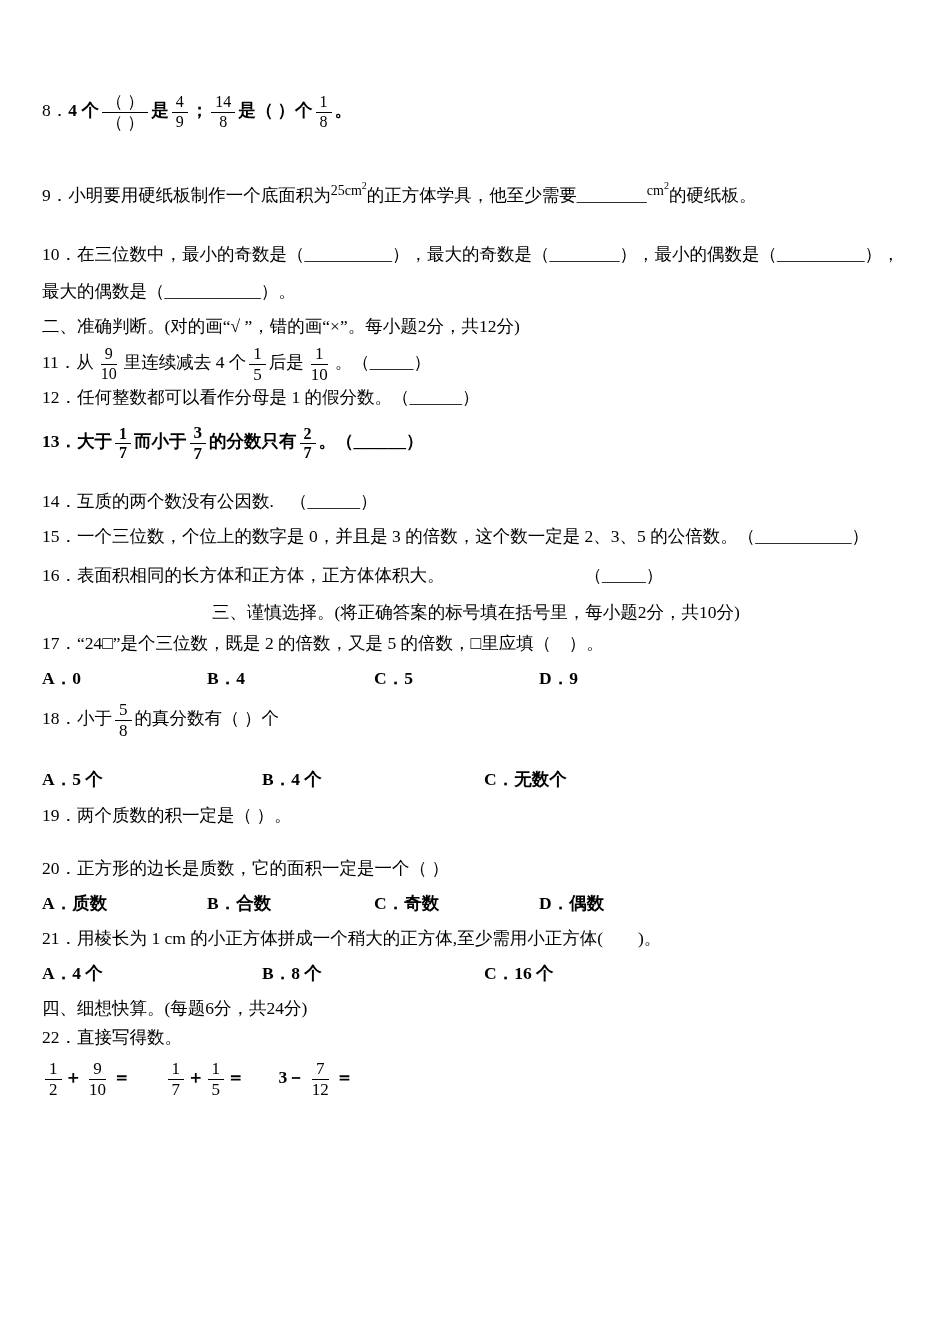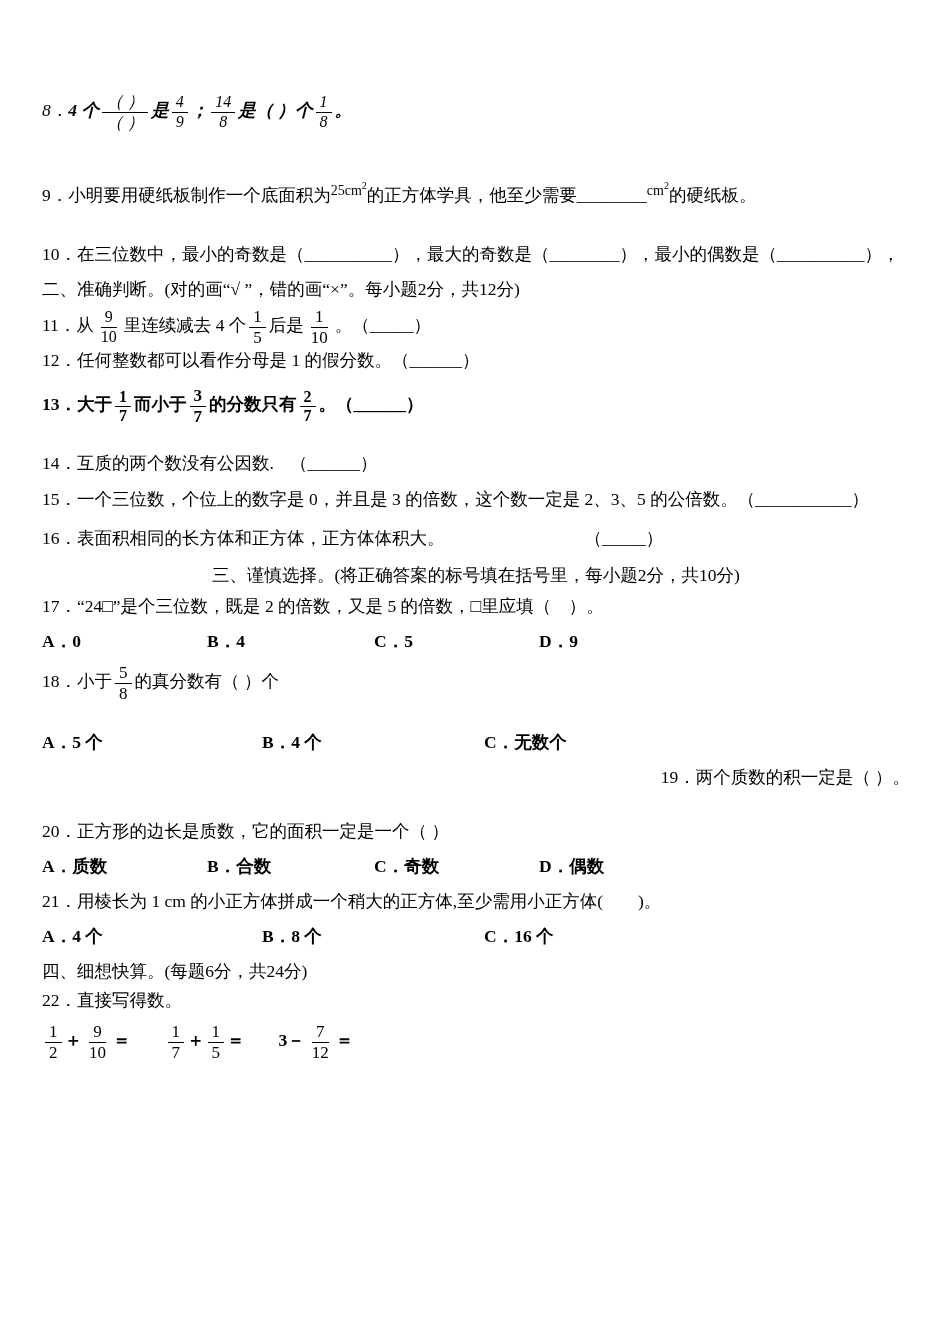--- a/index.html
+++ b/index.html
@@ -30,35 +30,36 @@
   .b { font-weight: bold; }
   .opt { display: inline-block; font-weight: bold; }
   .gap { display: inline-block; }
   .raised { vertical-align: 6px; font-size: 14px; }
   .raised sup { font-size: 10px; vertical-align: super; }
 </style>
 </head>
 <body>
 
 <div id="doc">
-    <div class="line" style="margin-top: 0px; font-style: italic;"><span>8．</span><span class="b">4 个</span><span class="frac big">
+    <div class="line" style="margin-top: 0px;"><span>8．</span><span class="b">4 个</span><span class="frac big">
         <span class="fnum">（      ）</span>
         <span class="fden">（      ）</span>
       </span><span class="b">是</span><span class="frac">
         <span class="fnum">4</span>
         <span class="fden">9</span>
       </span><span class="b">；</span><span class="frac">
         <span class="fnum">14</span>
         <span class="fden">8</span>
       </span><span class="b">是（  ）个</span><span class="frac">
         <span class="fnum">1</span>
         <span class="fden">8</span>
       </span><span class="b">。</span></div>
     <div class="line" style="margin-top: 46px;"><span>9．小明要用硬纸板制作一个底面积为</span><span class="raised"><span>25cm</span><sup>2</sup></span><span>的正方体学具，他至少需要</span><span>________</span><span class="raised"><span>cm</span><sup>2</sup></span><span>的硬纸板。</span></div>
     <div class="line" style="margin-top: 32px;"><span>10．在三位数中，最小的奇数是（__________），最大的奇数是（________），最小的偶数是（__________），</span></div>
+    <div class="line" style="margin-top: 10px;"><span>最大的偶数是（___________）。</span></div>
     <div class="line" style="margin-top: 8px;"><span>二、准确判断。(对的画“√ ”，错的画“×”。每小题2分，共12分)</span></div>
     <div class="line" style="margin-top: 4px;"><span>11．从</span><span class="frac">
         <span class="fnum">9</span>
         <span class="fden">10</span>
       </span><span>里连续减去 4 个</span><span class="frac big">
         <span class="fnum">1</span>
         <span class="fden">5</span>
       </span><span>后是</span><span class="frac big">
         <span class="fnum">1</span>
         <span class="fden">10</span>
@@ -78,21 +79,21 @@
     <div class="line" style="margin-top: 8px;"><span>15．一个三位数，个位上的数字是 0，并且是 3 的倍数，这个数一定是 2、3、5 的公倍数。（___________）</span></div>
     <div class="line" style="margin-top: 12px;"><span>16．表面积相同的长方体和正方体，正方体体积大。</span><span class="gap" style="width: 140px;"></span><span>（_____）</span></div>
     <div class="line" style="margin-top: 10px; text-align: center;"><span>三、谨慎选择。(将正确答案的标号填在括号里，每小题2分，共10分)</span></div>
     <div class="line" style="margin-top: 4px;"><span>17．“24□”是个三位数，既是 2 的倍数，又是 5 的倍数，□里应填（　）。</span></div>
     <div class="line" style="margin-top: 8px;"><span class="opt" style="width: 165px;">A．0</span><span class="opt" style="width: 167px;">B．4</span><span class="opt" style="width: 165px;">C．5</span><span class="opt">D．9</span></div>
     <div class="line" style="margin-top: 8px;"><span>18．小于</span><span class="frac big">
         <span class="fnum">5</span>
         <span class="fden">8</span>
       </span><span>的真分数有（ ）个</span></div>
     <div class="line" style="margin-top: 26px;"><span class="opt" style="width: 220px;">A．5 个</span><span class="opt" style="width: 222px;">B．4 个</span><span class="opt">C．无数个</span></div>
-    <div class="line" style="margin-top: 8px; text-align: right;"><span>19．两个质数的积一定是（  ）。</span></div>
+    <div class="line" style="margin-top: 8px;"><span>19．两个质数的积一定是（  ）。</span></div>
     <div class="line" style="margin-top: 26px;"><span>20．正方形的边长是质数，它的面积一定是一个（ ）</span></div>
     <div class="line" style="margin-top: 8px;"><span class="opt" style="width: 165px;">A．质数</span><span class="opt" style="width: 167px;">B．合数</span><span class="opt" style="width: 165px;">C．奇数</span><span class="opt">D．偶数</span></div>
     <div class="line" style="margin-top: 8px;"><span>21．用棱长为 1 cm 的小正方体拼成一个稍大的正方体,至少需用小正方体(　　)。</span></div>
     <div class="line" style="margin-top: 8px;"><span class="opt" style="width: 220px;">A．4 个</span><span class="opt" style="width: 222px;">B．8 个</span><span class="opt">C．16 个</span></div>
     <div class="line" style="margin-top: 8px;"><span>四、细想快算。(每题6分，共24分)</span></div>
     <div class="line" style="margin-top: 2px;"><span>22．直接写得数。</span></div>
     <div class="line" style="margin-top: 8px;"><span class="frac big">
         <span class="fnum">1</span>
         <span class="fden">2</span>
       </span><span class="b">＋</span><span class="frac big">

